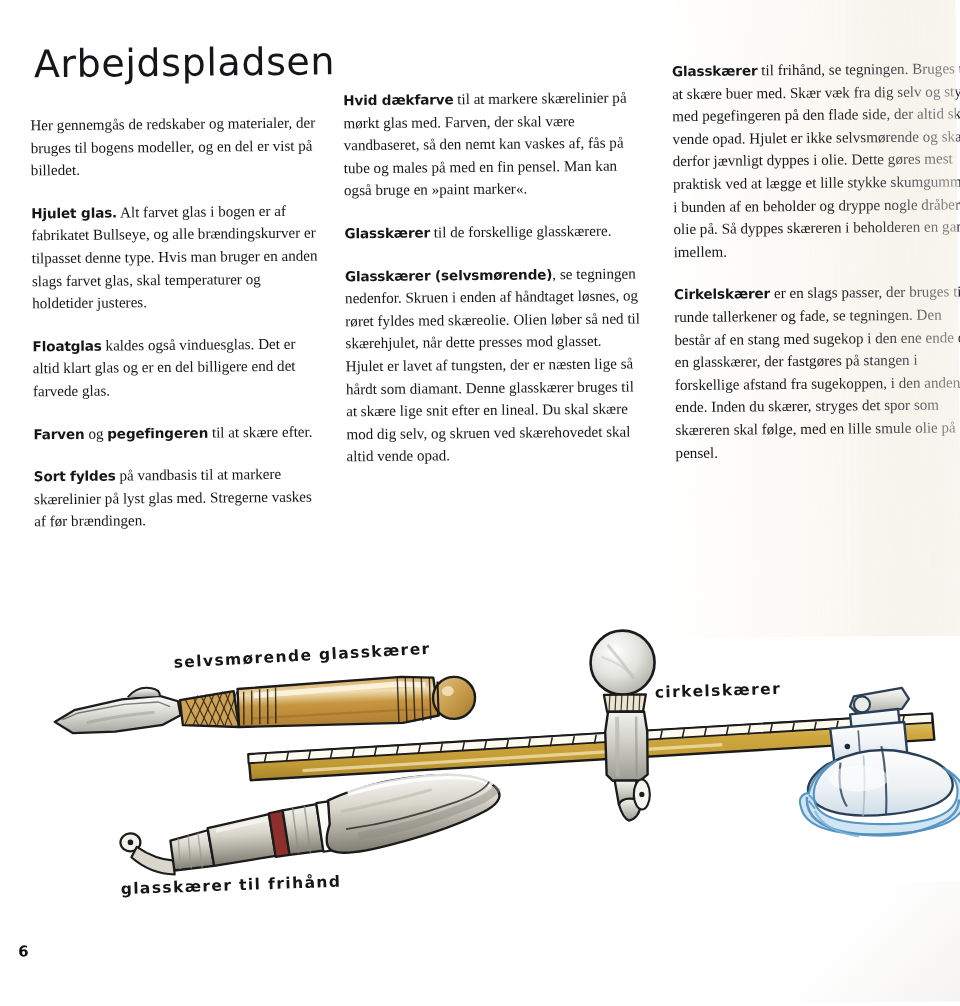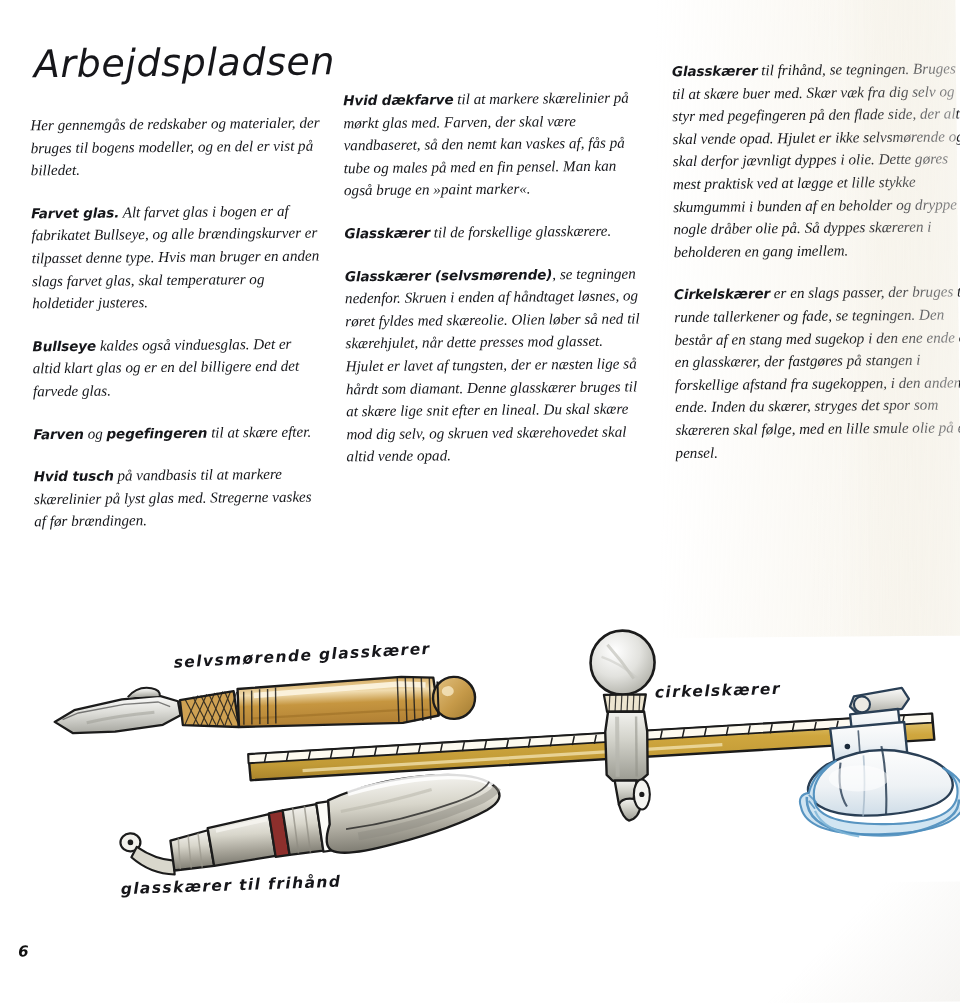--- a/index.html
+++ b/index.html
@@ -12,21 +12,20 @@
     font-family: "Liberation Serif", serif;
     -webkit-font-smoothing: antialiased;
   }
 
   #page {
     position: relative;
     width: 960px;
     height: 1006px;
     overflow: hidden;
     background: #ffffff;
-    font-style: italic;
   }
 
   
   #scan {
     position: absolute;
     left: 0;
     top: 0;
     width: 960px;
     height: 1006px;
     transform: rotate(-0.55deg);
@@ -159,24 +158,24 @@
 </head>
 <body>
 
 <div id="page">
   <div id="scan">
 
     <div id="title">Arbejdspladsen</div>
 
     <div class="col" id="col1">
       <p><span>Her gennemgås de redskaber og materialer, der bruges til bogens modeller, og en del er vist på billedet.</span></p>
-      <p><b>Farvet glas.</b><span> Alt farvet glas i bogen er af fabrikatet Bullseye, og alle brændingskurver er tilpasset denne type. Hvis man bruger en anden slags farvet glas, skal temperaturer og holdetider justeres.</span></p>
-      <p><b>Bullseye</b><span> kaldes også vinduesglas. Det er altid klart glas og er en del billigere end det farvede glas.</span></p>
+      <p><b>Hjulet glas.</b><span> Alt farvet glas i bogen er af fabrikatet Bullseye, og alle brændingskurver er tilpasset denne type. Hvis man bruger en anden slags farvet glas, skal temperaturer og holdetider justeres.</span></p>
+      <p><b>Floatglas</b><span> kaldes også vinduesglas. Det er altid klart glas og er en del billigere end det farvede glas.</span></p>
       <p><b>Farven</b><span> og </span><b>pegefingeren</b><span> til at skære efter.</span></p>
-      <p><b>Hvid tusch</b><span> på vandbasis til at markere skærelinier på lyst glas med. Stregerne vaskes af før brændingen.</span></p>
+      <p><b>Sort fyldes</b><span> på vandbasis til at markere skærelinier på lyst glas med. Stregerne vaskes af før brændingen.</span></p>
     </div>
 
     <div class="col" id="col2">
       <p><b>Hvid dækfarve</b><span> til at markere skærelinier på mørkt glas med. Farven, der skal være vandbaseret, så den nemt kan vaskes af, fås på tube og males på med en fin pensel. Man kan også bruge en »paint marker«.</span></p>
       <p><b>Glasskærer</b><span> til de forskellige glasskærere.</span></p>
       <p><b>Glasskærer (selvsmørende)</b><span>, se tegningen nedenfor. Skruen i enden af håndtaget løsnes, og røret fyldes med skæreolie. Olien løber så ned til skærehjulet, når dette presses mod glasset. Hjulet er lavet af tungsten, der er næsten lige så hårdt som diamant. Denne glasskærer bruges til at skære lige snit efter en lineal. Du skal skære mod dig selv, og skruen ved skærehovedet skal altid vende opad.</span></p>
     </div>
 
     <div class="col" id="col3">
       <p><b>Glasskærer</b><span> til frihånd, se tegningen. Bruges til at skære buer med. Skær væk fra dig selv og styr med pegefingeren på den flade side, der altid skal vende opad. Hjulet er ikke selvsmørende og skal derfor jævnligt dyppes i olie. Dette gøres mest praktisk ved at lægge et lille stykke skumgummi i bunden af en beholder og dryppe nogle dråber olie på. Så dyppes skæreren i beholderen en gang imellem.</span></p>

